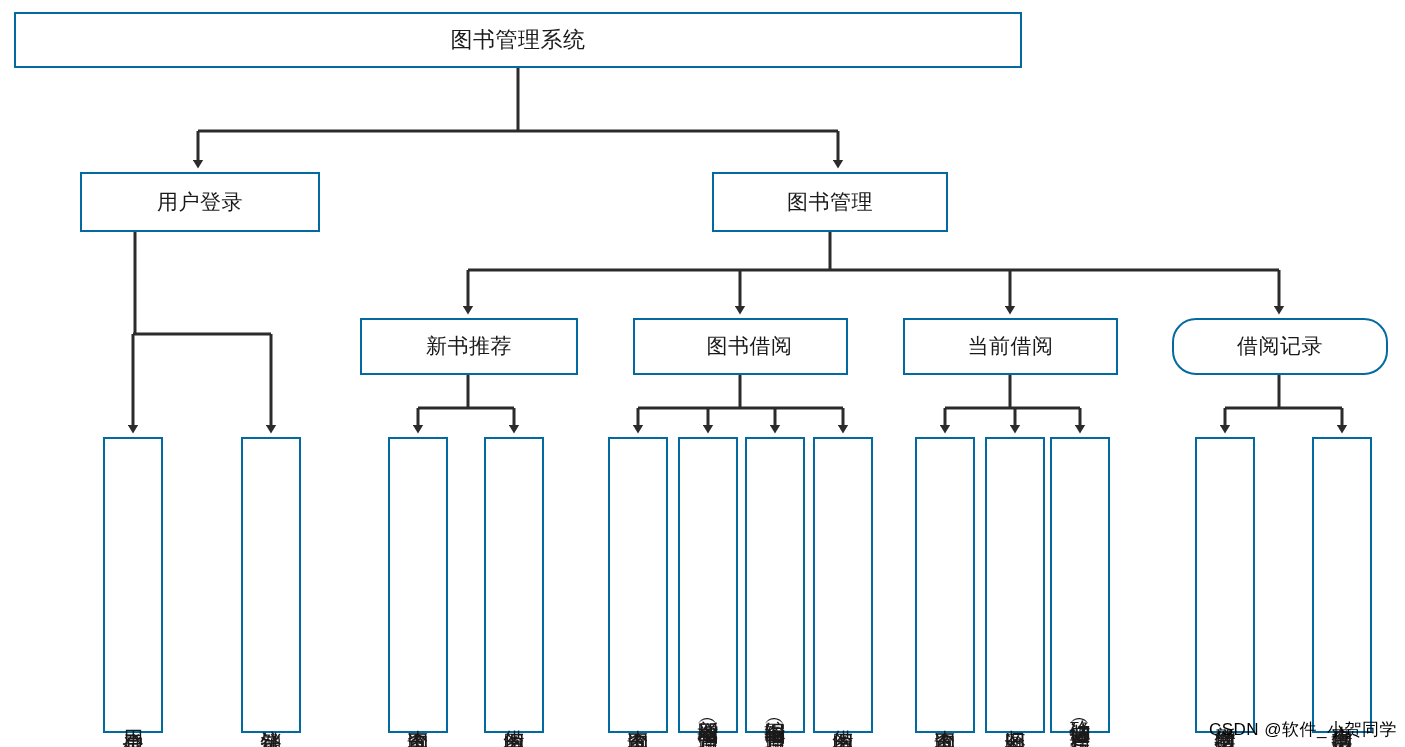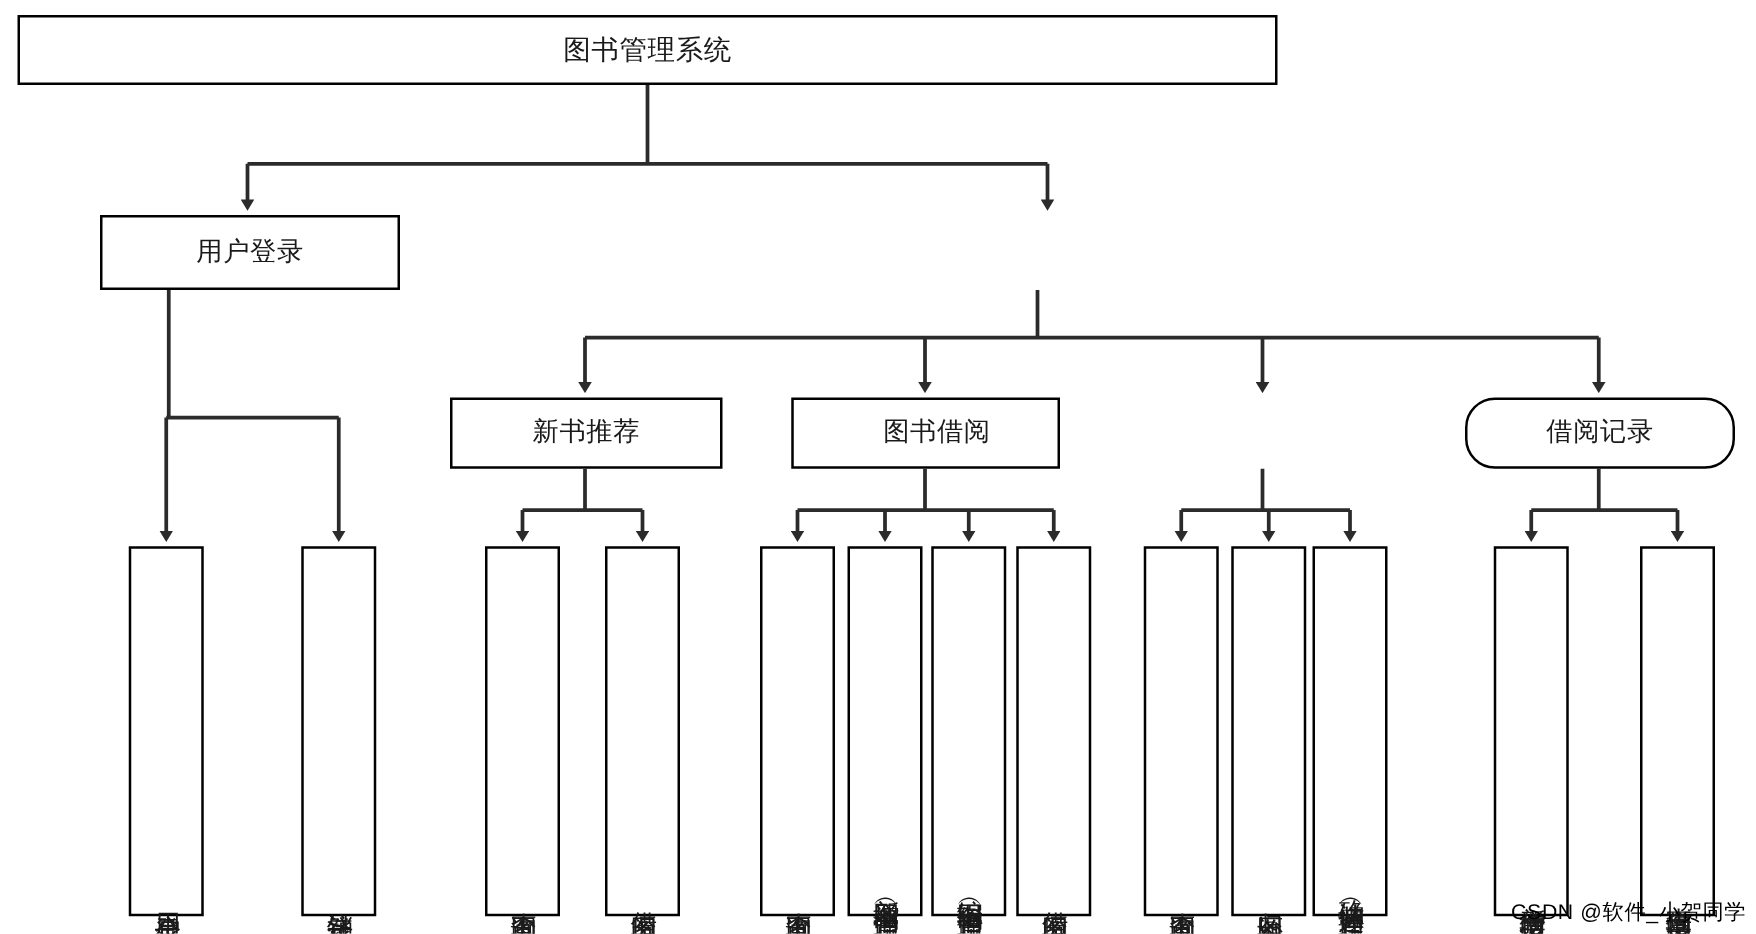--- a/index.html
+++ b/index.html
@@ -22,21 +22,21 @@
     position: absolute;
     left: 0;
     top: 0;
     width: 1405px;
     height: 747px;
     pointer-events: none;
   }
   .node {
     position: absolute;
     box-sizing: border-box;
-    border: 2px solid #000000;
+    border: 2px solid #0369a1;
     background: #ffffff;
     display: flex;
     align-items: center;
     justify-content: center;
     z-index: 2;
   }
   .node .label {
     font-size: 21px;
     line-height: 1.15;
     letter-spacing: 0.5px;
@@ -126,27 +126,33 @@
     </g>
   </svg>
 
   <div class="node root" style="left:14px; top:12px; width:1008px; height:56px;">
     <span class="label">图书管理系统</span>
   </div>
 
   <div class="node" style="left:80px; top:172px; width:240px; height:60px;">
     <span class="label">用户登录</span>
   </div>
+  <div class="node" style="left:712px; top:172px; width:236px; height:60px;">
+    <span class="label">图书管理</span>
+  </div>
 
   <div class="node" style="left:360px; top:318px; width:218px; height:57px;">
     <span class="label">新书推荐</span>
   </div>
   <div class="node" style="left:633px; top:318px; width:215px; height:57px;padding-left:18px;">
     <span class="label">图书借阅</span>
   </div>
+  <div class="node" style="left:903px; top:318px; width:215px; height:57px;">
+    <span class="label">当前借阅</span>
+  </div>
   <div class="node" style="left:1172px; top:318px; width:216px; height:57px;border-radius:24px;">
     <span class="label">借阅记录</span>
   </div>
 
   <div class="node vert" style="left:103px; top:437px; width:60px; height:296px;">
     <span class="label">用户登录</span>
   </div>
   <div class="node vert" style="left:241px; top:437px; width:60px; height:296px;">
     <span class="label">注销登录</span>
   </div>

